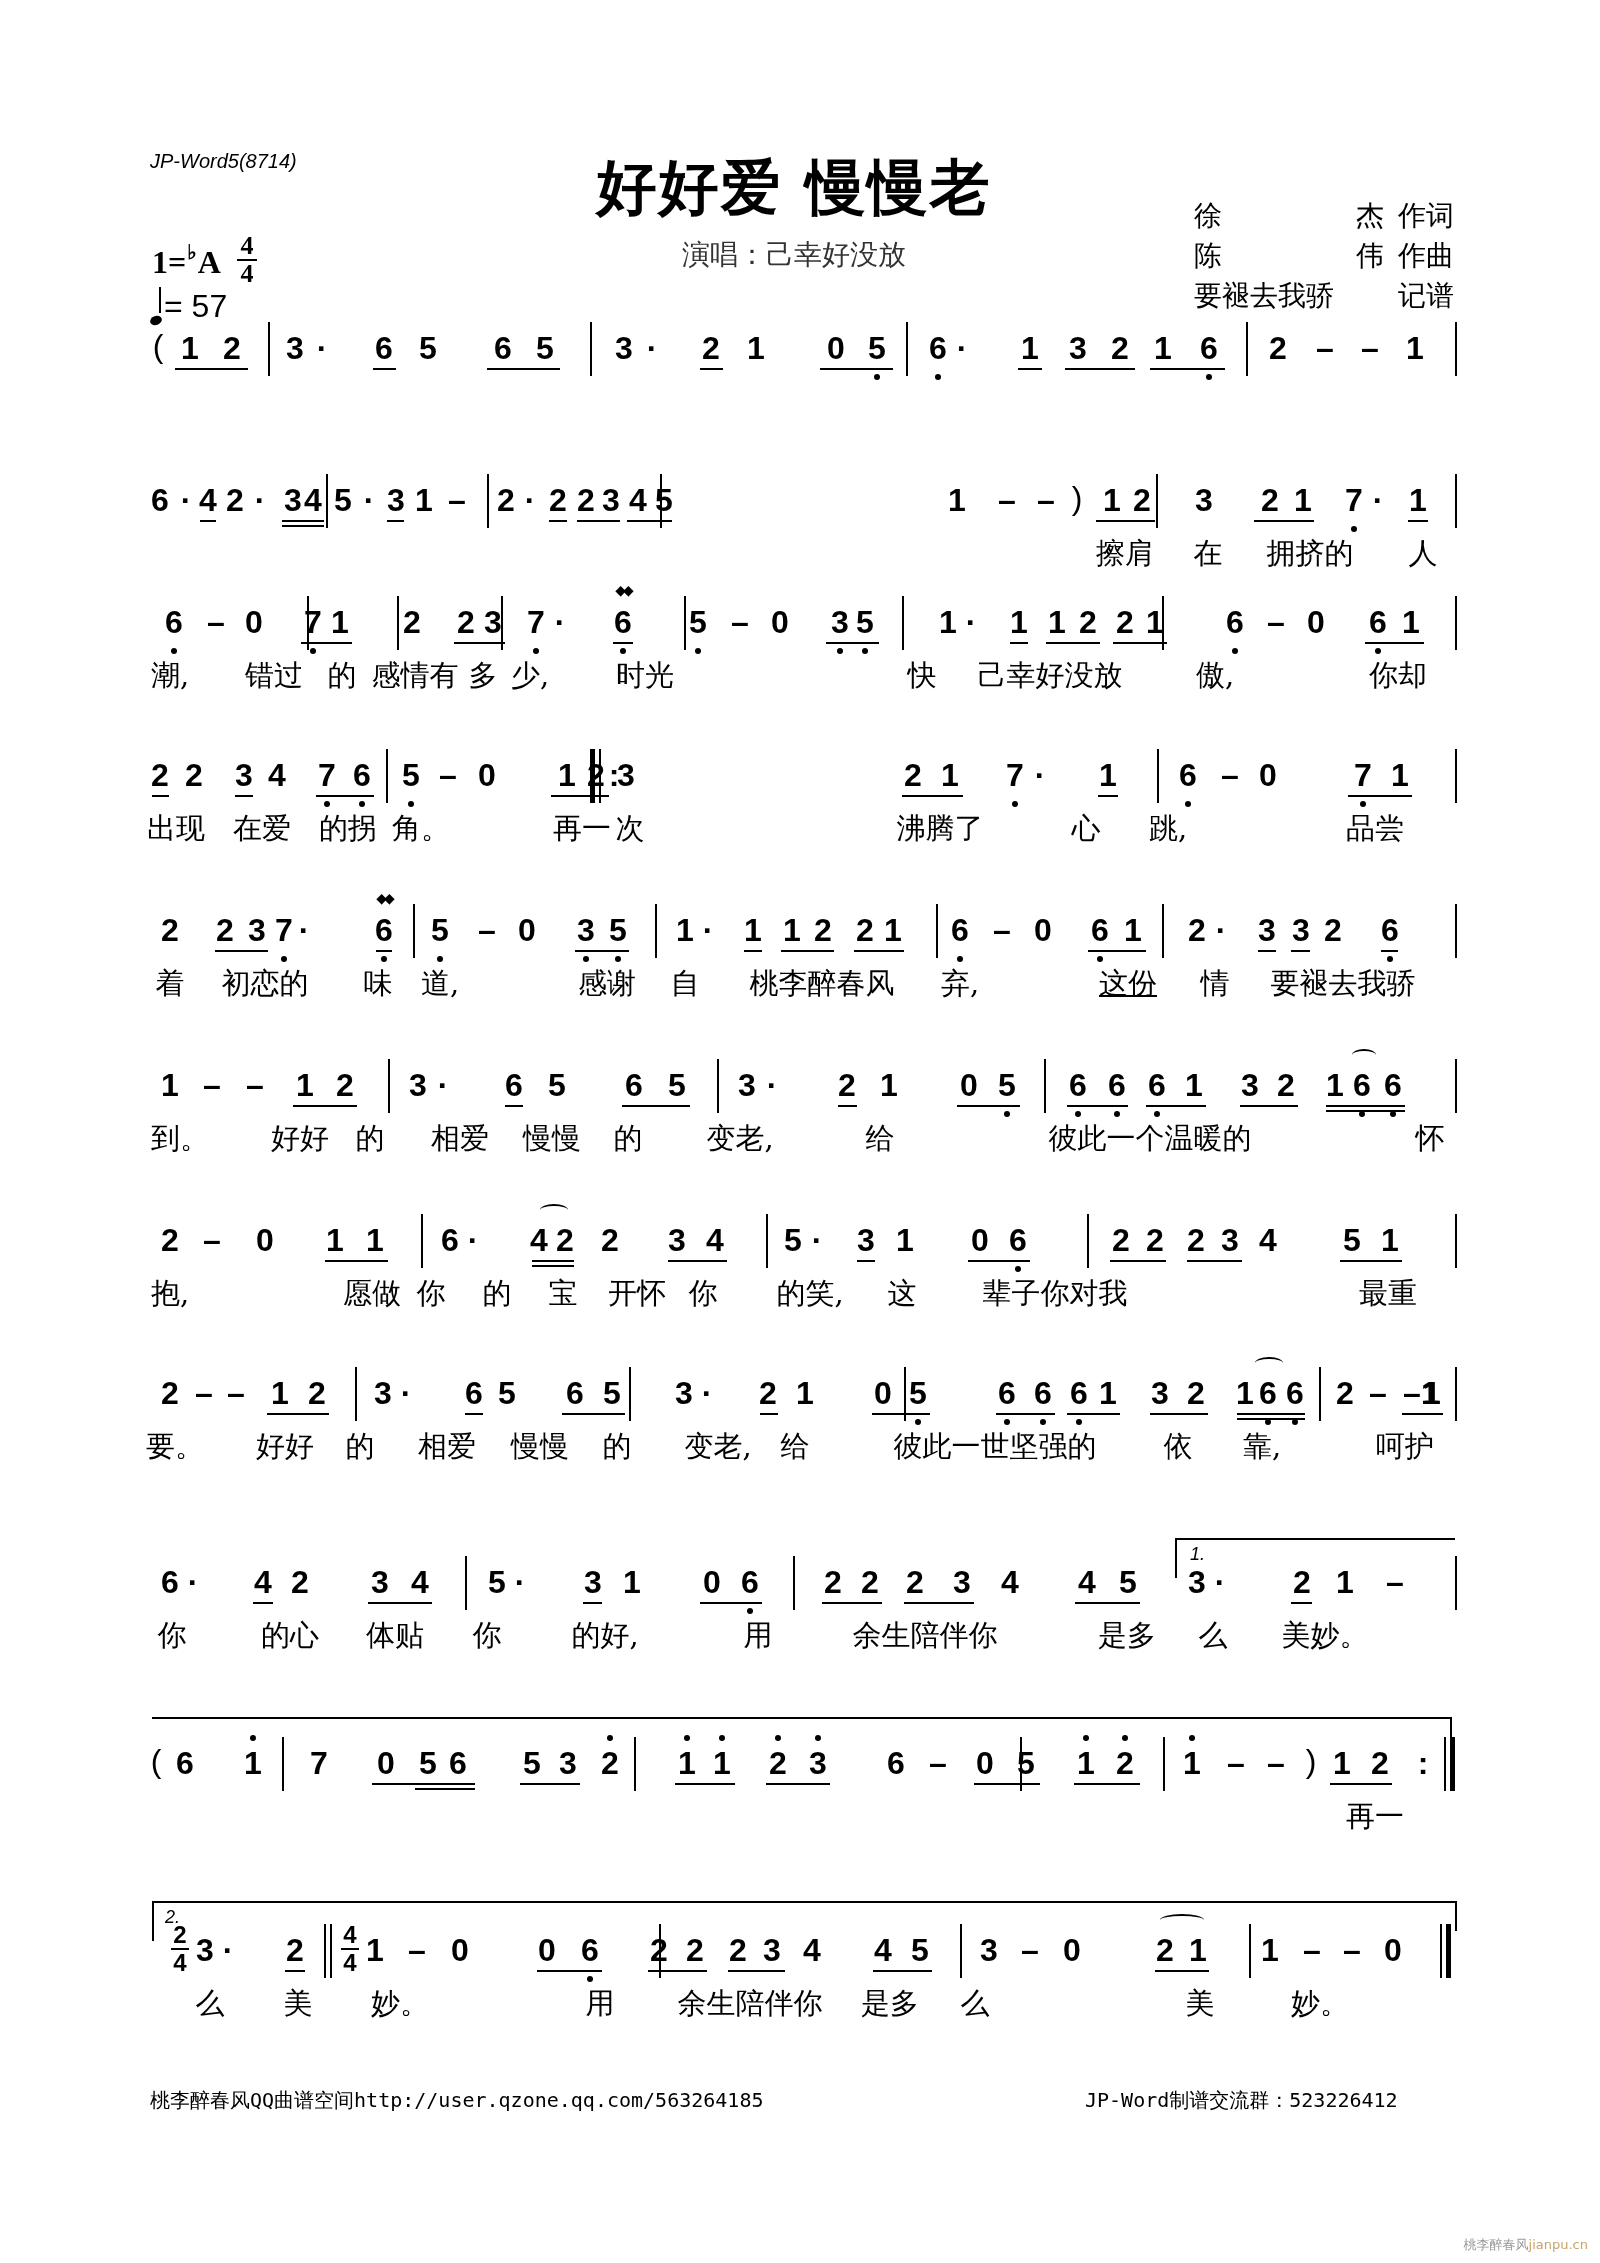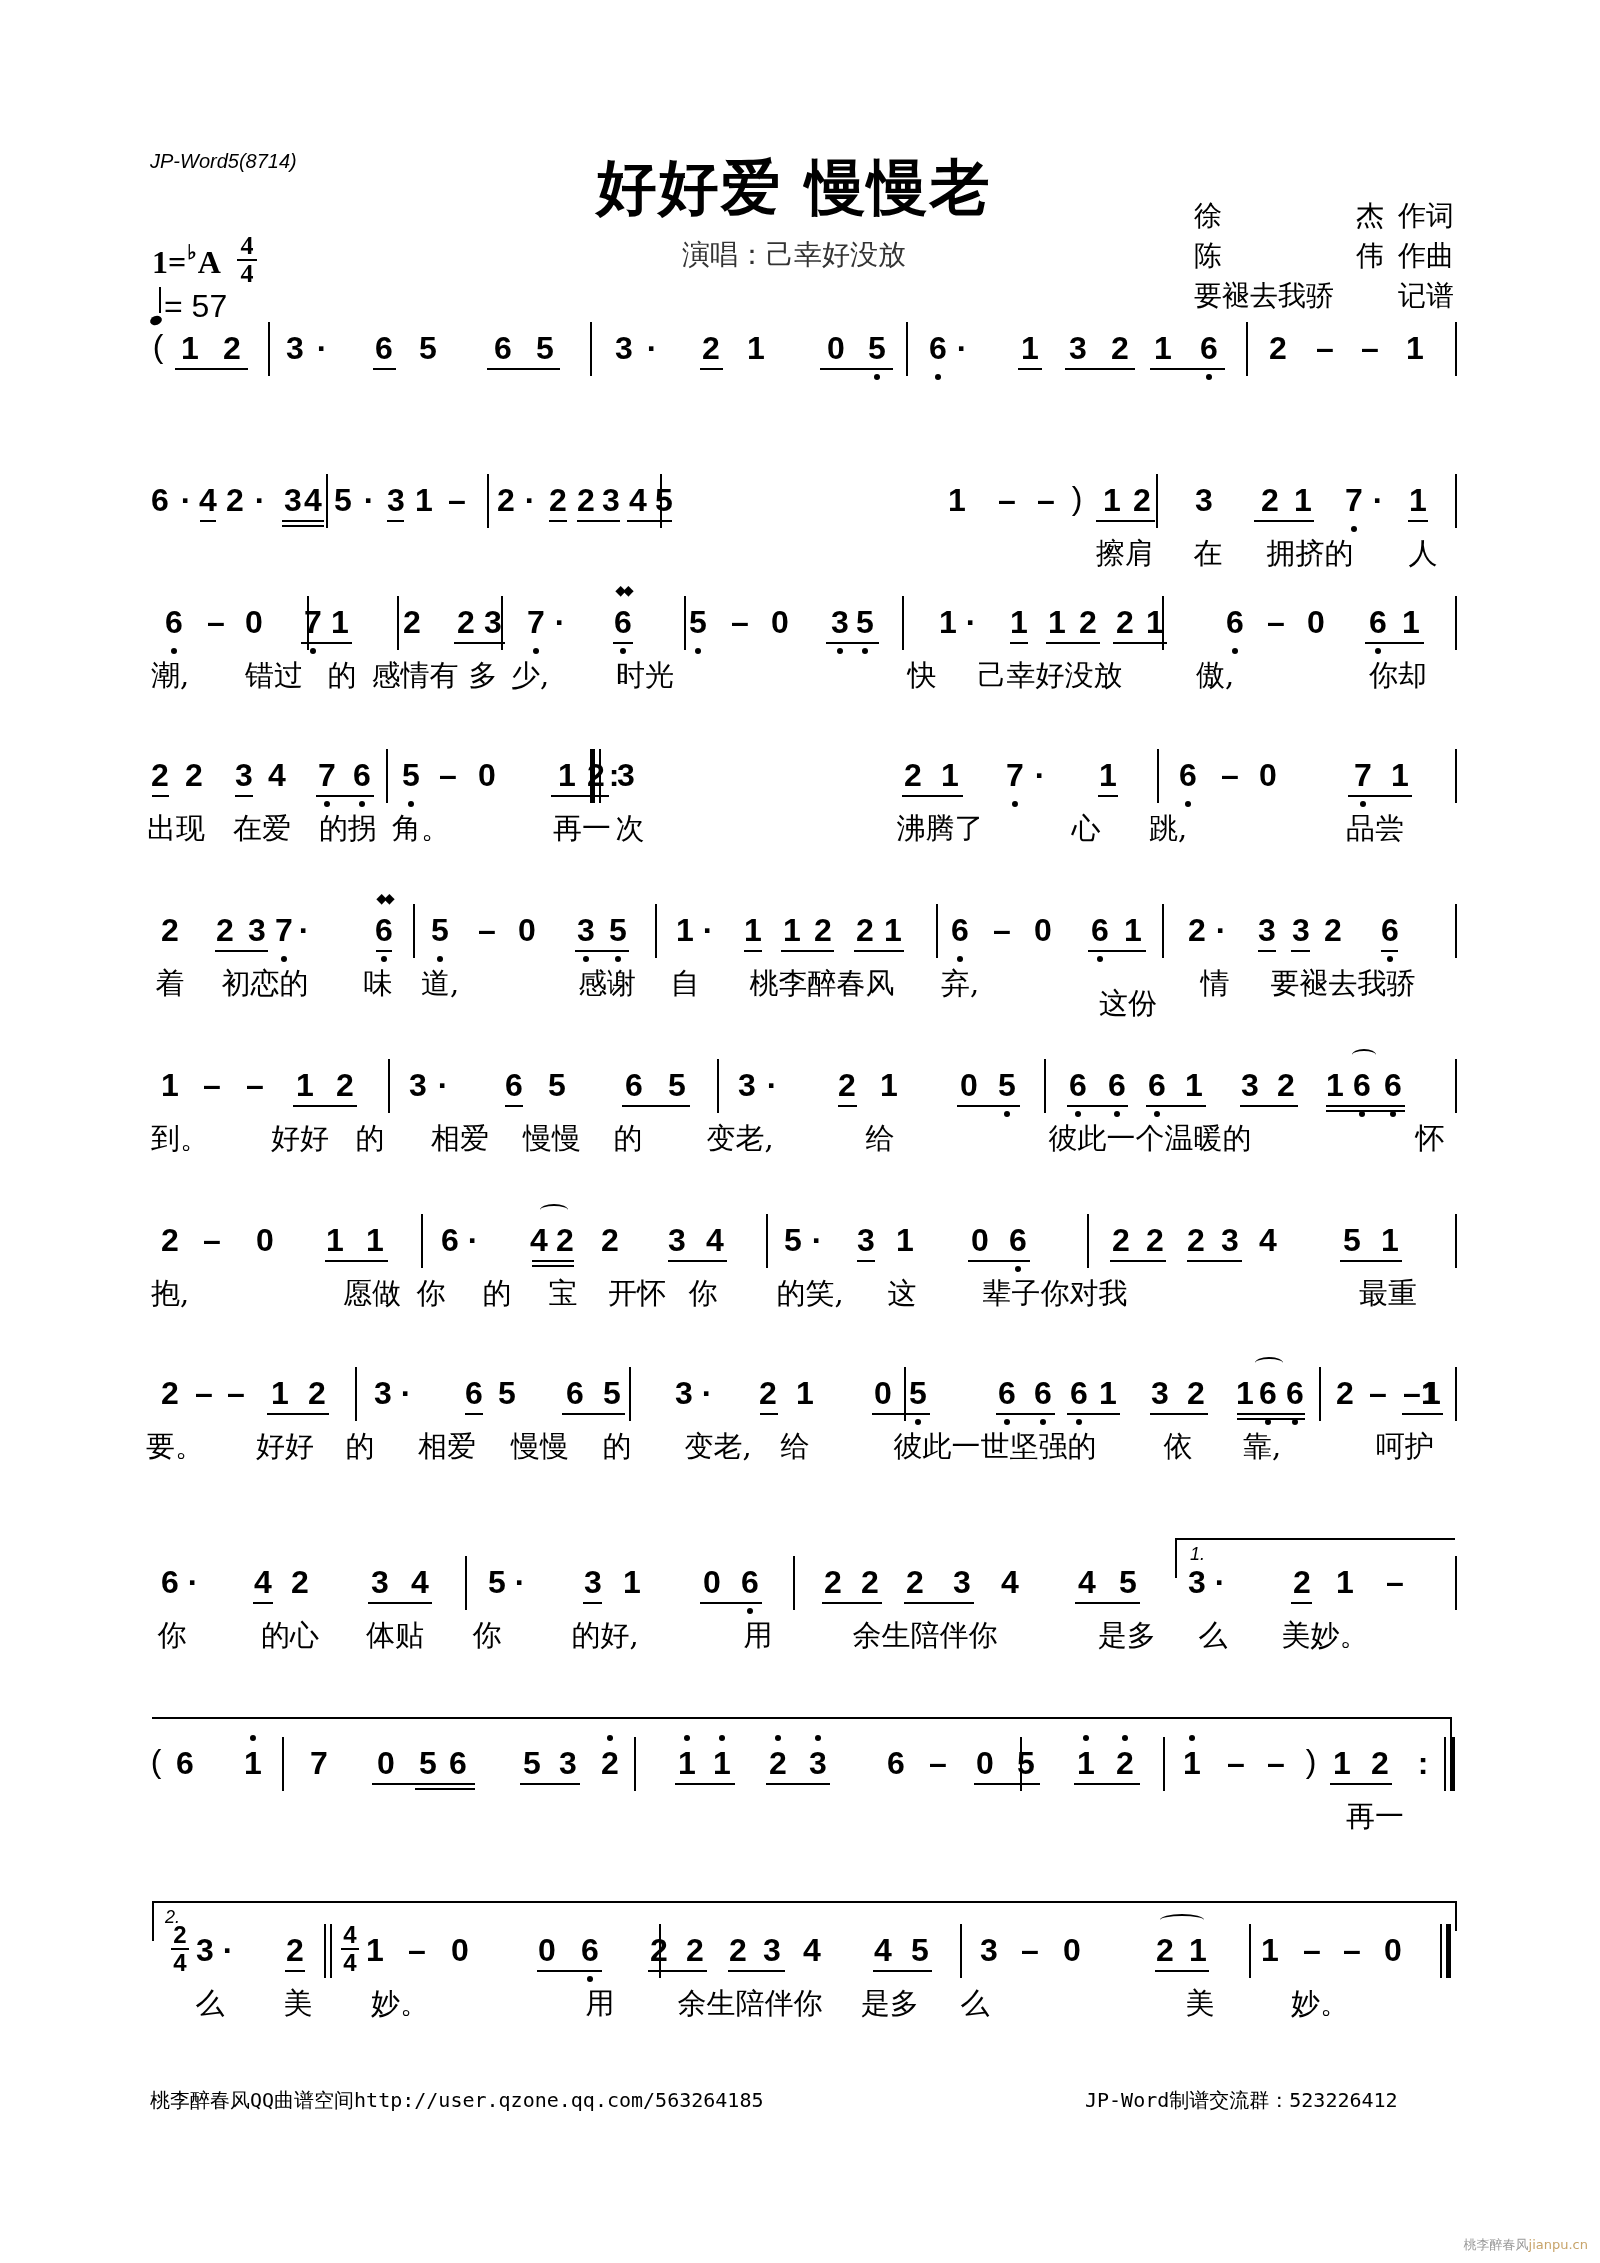--- a/index.html
+++ b/index.html
@@ -336,21 +336,21 @@
     <div class="barline" style="left: 1162px; top: 904px; height: 54px;"></div>
     <div class="barline" style="left: 1455px; top: 904px; height: 54px;"></div>
     <div class="lyric" style="left: 170px; top: 964px;">着</div>
     <div class="lyric" style="left: 265px; top: 964px;">初恋的</div>
     <div class="lyric" style="left: 378px; top: 964px;">味</div>
     <div class="lyric" style="left: 440px; top: 964px;">道,</div>
     <div class="lyric" style="left: 607px; top: 964px;">感谢</div>
     <div class="lyric" style="left: 685px; top: 964px;">自</div>
     <div class="lyric" style="left: 822px; top: 964px;">桃李醉春风</div>
     <div class="lyric" style="left: 960px; top: 964px;">弃,</div>
-    <div class="lyric" style="left: 1128px; top: 984px;">这份</div>
+    <div class="lyric" style="left: 1128px; top: 964px; text-decoration: underline;">这份</div>
     <div class="lyric" style="left: 1215px; top: 964px;">情</div>
     <div class="lyric" style="left: 1343px; top: 964px;">要褪去我骄</div>
     <div class="tok" style="left: 170px; top: 1067px;">1</div>
     <div class="tok" style="left: 212px; top: 1067px;">–</div>
     <div class="tok" style="left: 255px; top: 1067px;">–</div>
     <div class="tok" style="left: 305px; top: 1067px;">1</div>
     <div class="tok" style="left: 345px; top: 1067px;">2</div>
     <div class="tok" style="left: 418px; top: 1067px;">3</div>
     <div class="tok" style="left: 443px; top: 1067px;">·</div>
     <div class="tok" style="left: 514px; top: 1067px;">6</div>

